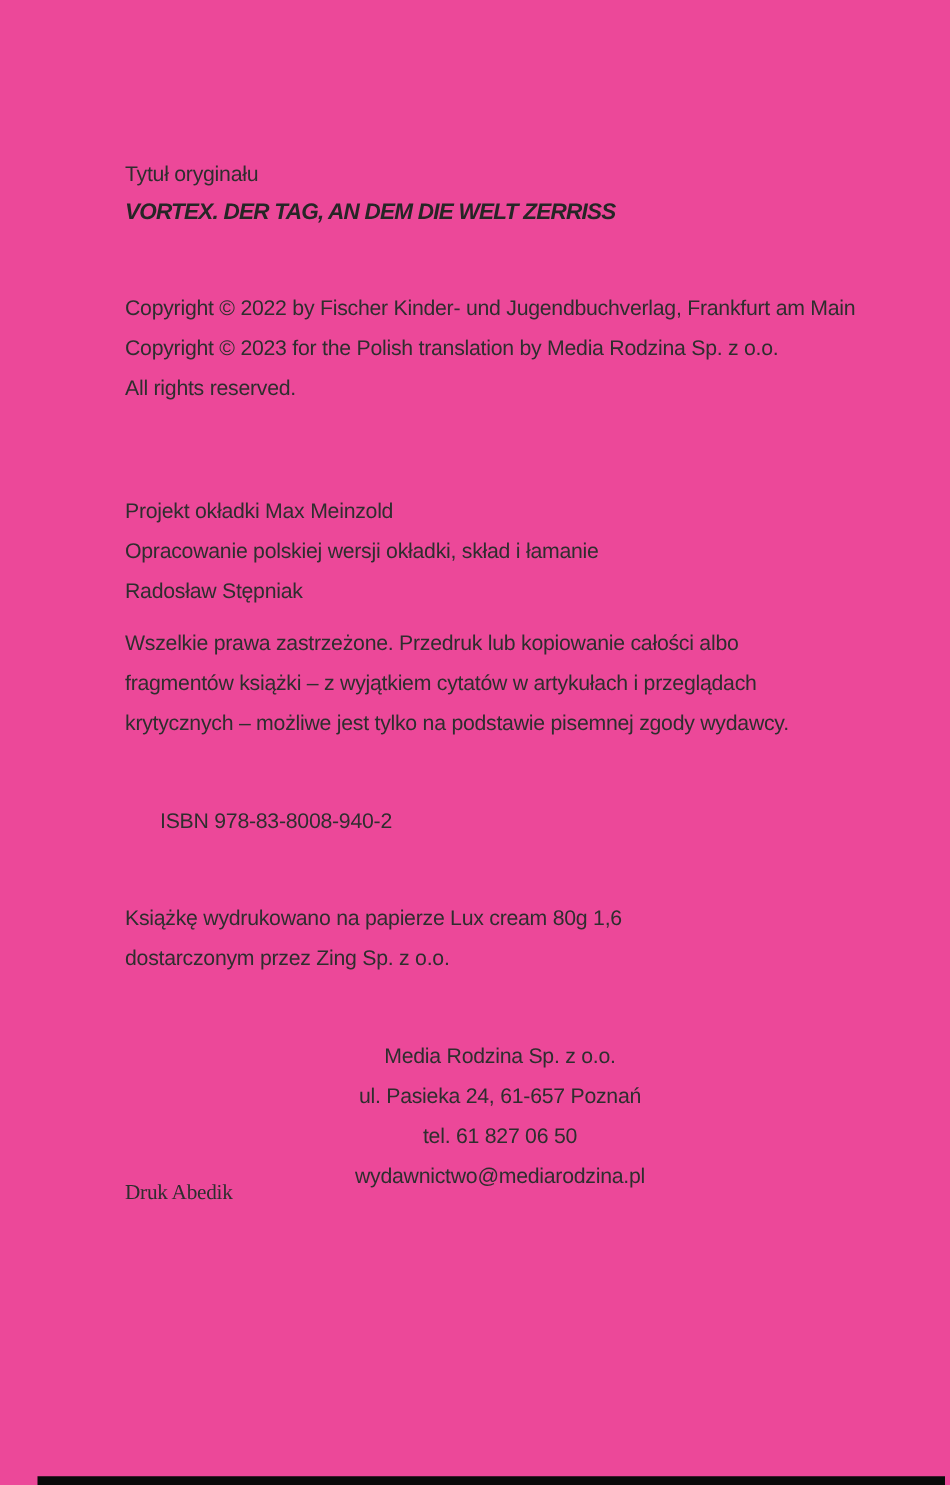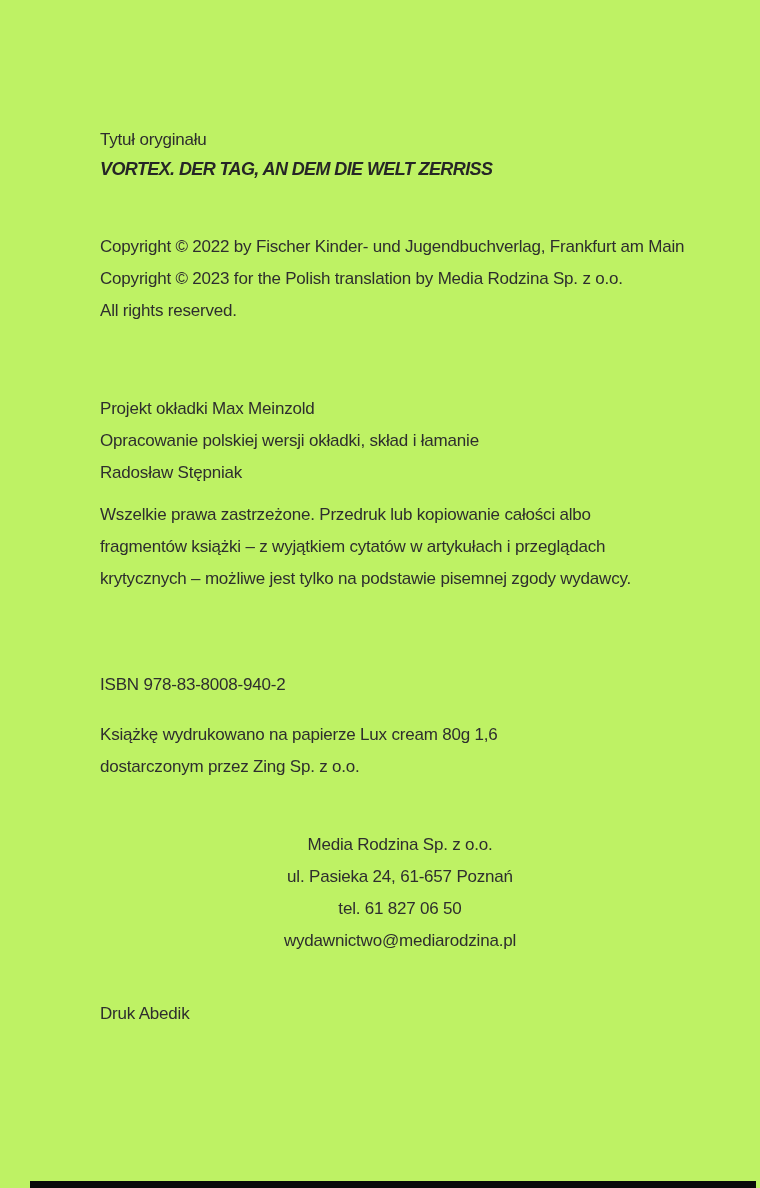--- a/index.html
+++ b/index.html
@@ -11,21 +11,21 @@
     height: 1188px;
     position: relative;
     background: #ffffff;
     font-family: "Liberation Sans", "DejaVu Sans", sans-serif;
     color: #2e2e2e;
     overflow: hidden;
   }
   .page {
     position: absolute;
     inset: 0;
-    background: #bef264;
+    background: #ec4899;
   }
   .block {
     position: absolute;
     left: 100px;
     right: 60px;
   }
   .line {
     font-size: 17px;
     line-height: 32px;
     letter-spacing: -0.2px;
@@ -73,35 +73,35 @@
     <div class="line">Opracowanie polskiej wersji okładki, skład i łamanie</div>
     <div class="line">Radosław Stępniak</div>
   </div>
 
   <div class="block" style="top: 499px;">
     <div class="line">Wszelkie prawa zastrzeżone. Przedruk lub kopiowanie całości albo</div>
     <div class="line">fragmentów książki – z wyjątkiem cytatów w artykułach i przeglądach</div>
     <div class="line">krytycznych – możliwe jest tylko na podstawie pisemnej zgody wydawcy.</div>
   </div>
 
-  <div class="block" style="top: 669px;">
+  <div class="block" style="top: 641px; margin-left: 28px;">
     <div class="line">ISBN 978-83-8008-940-2</div>
   </div>
 
   <div class="block" style="top: 719px;">
     <div class="line">Książkę wydrukowano na papierze Lux cream 80g 1,6</div>
     <div class="line">dostarczonym przez Zing Sp. z o.o.</div>
   </div>
 
   <div class="block" style="top: 829px; text-align: center;">
     <div class="line">Media Rodzina Sp. z o.o.</div>
     <div class="line">ul. Pasieka 24, 61-657 Poznań</div>
     <div class="line">tel. 61 827 06 50</div>
     <div class="line">wydawnictwo@mediarodzina.pl</div>
   </div>
 
-  <div class="block" style="top: 998px;">
+  <div class="block" style="top: 938px; font-family: Liberation Serif, serif;">
     <div class="line">Druk Abedik</div>
   </div>
 
   <div class="scan-bar"></div>
 
 </div>
 
 </body></html>

